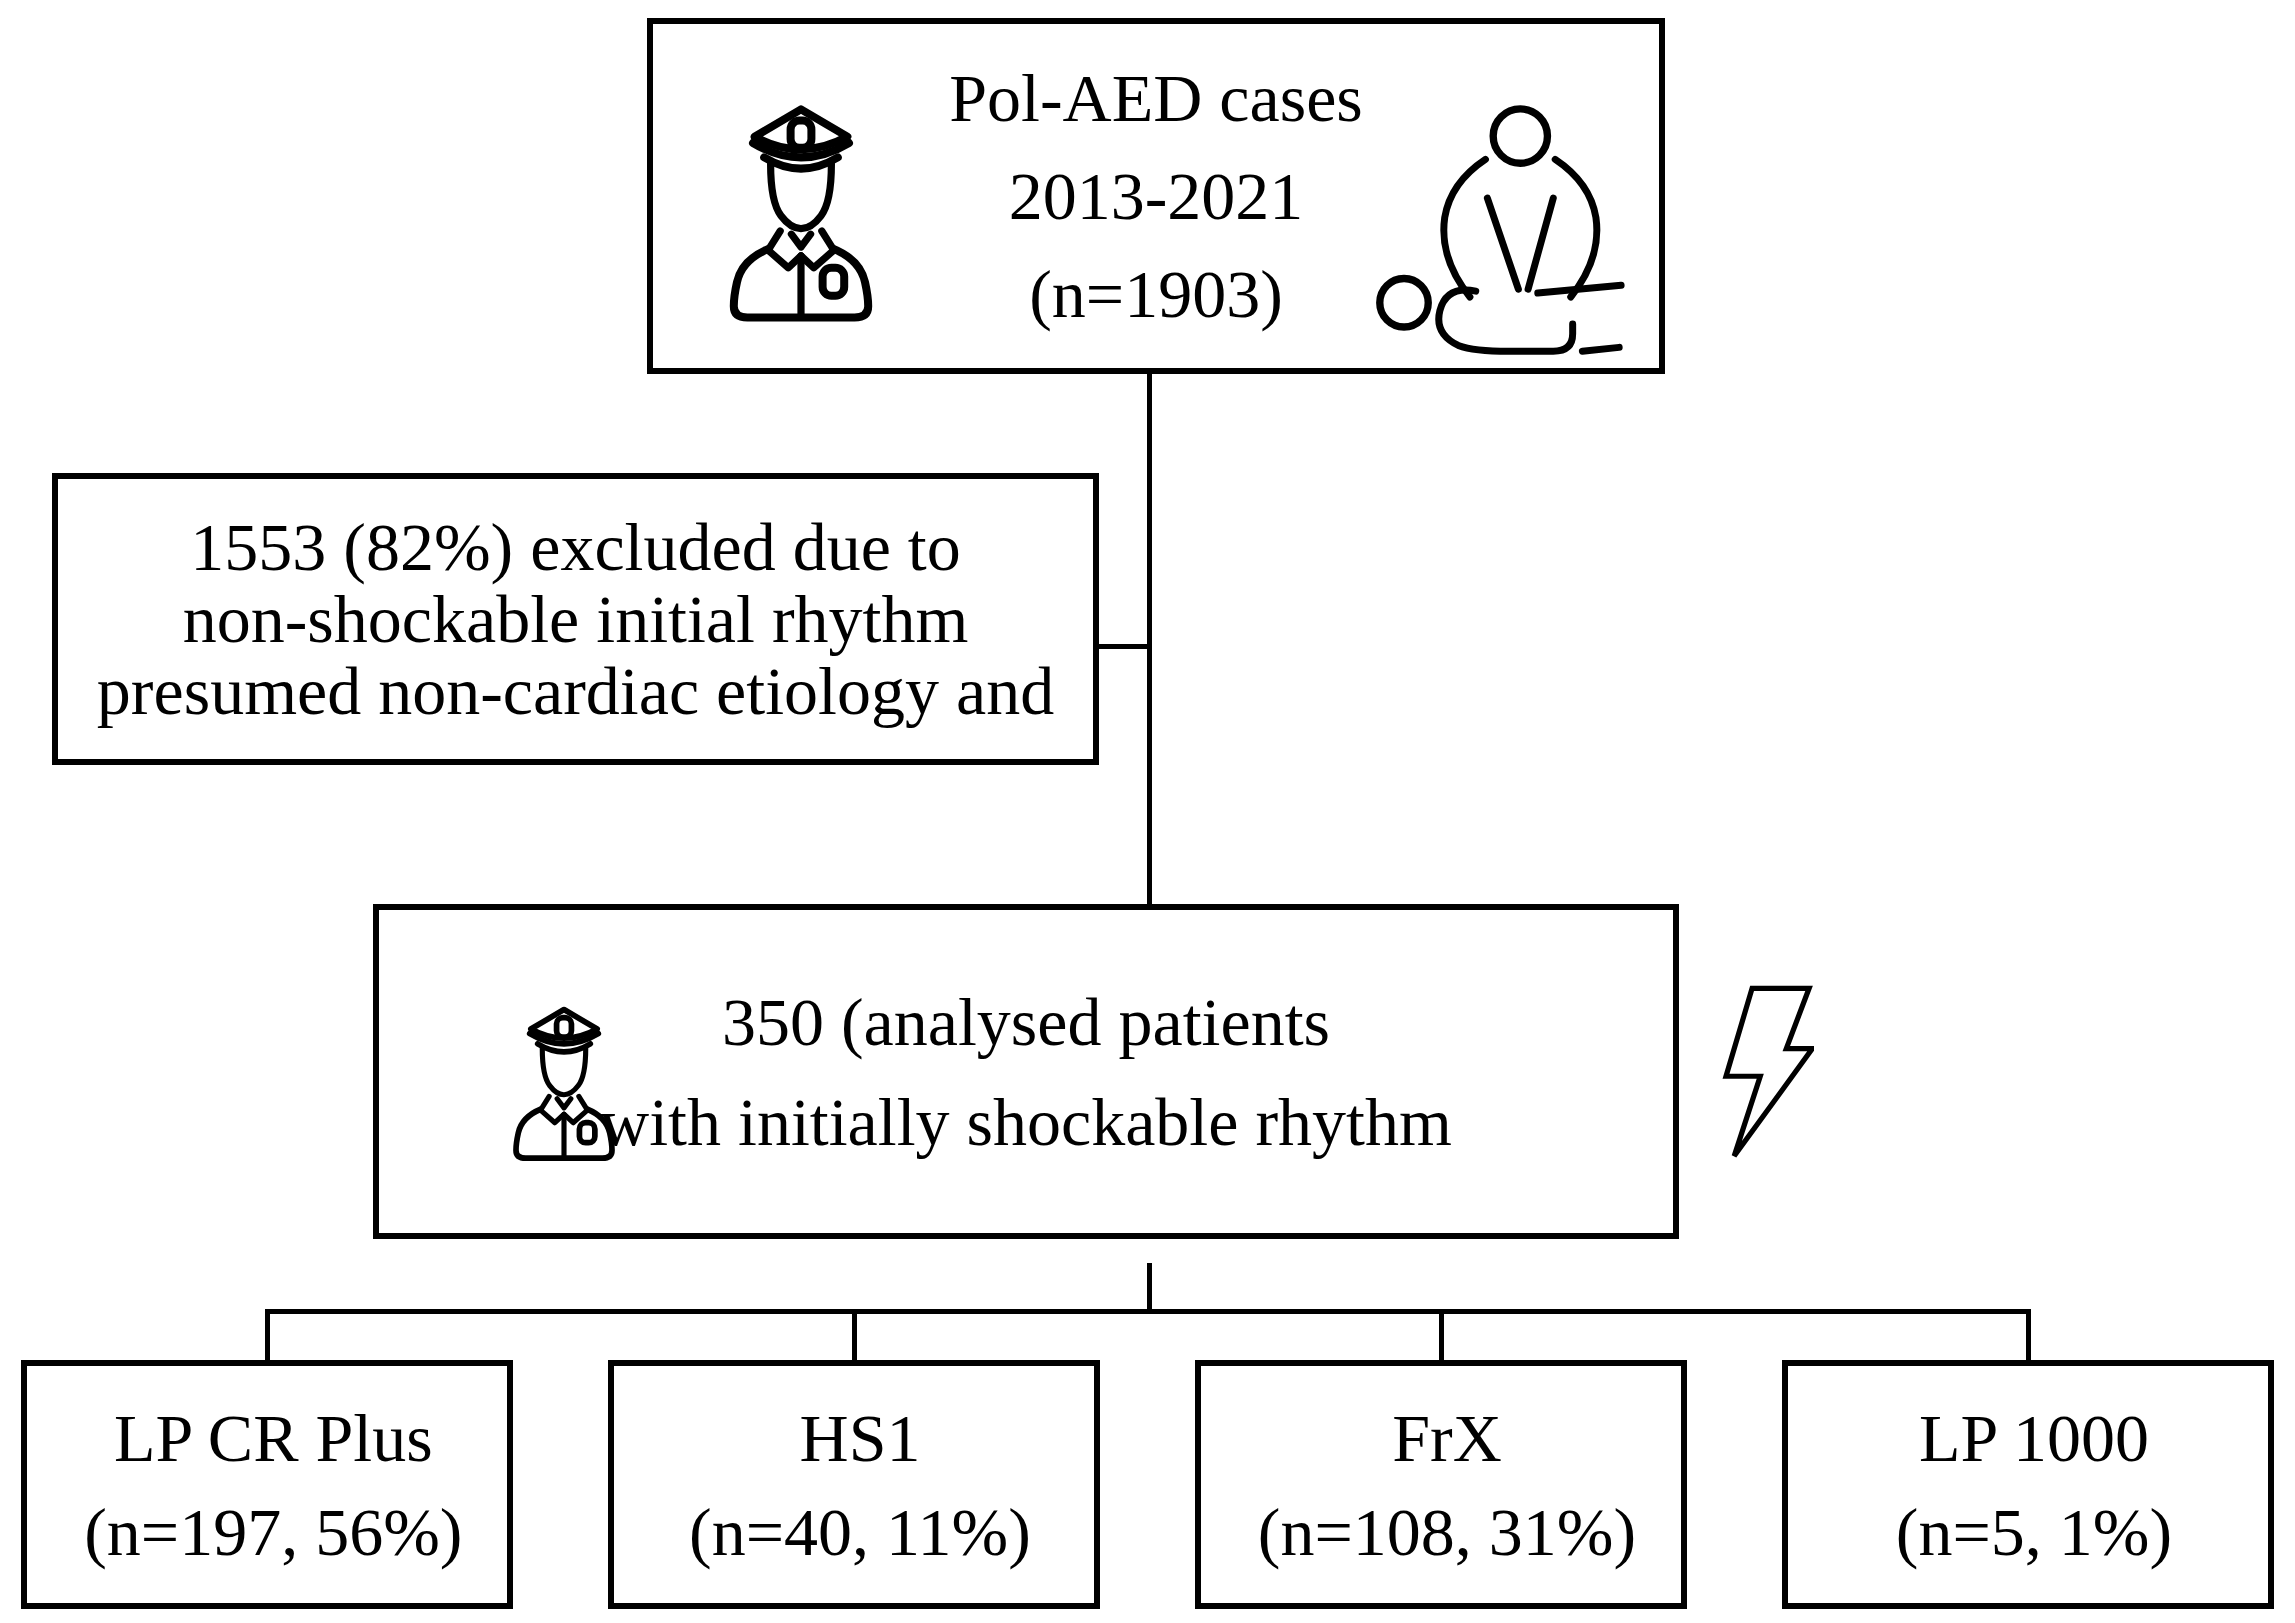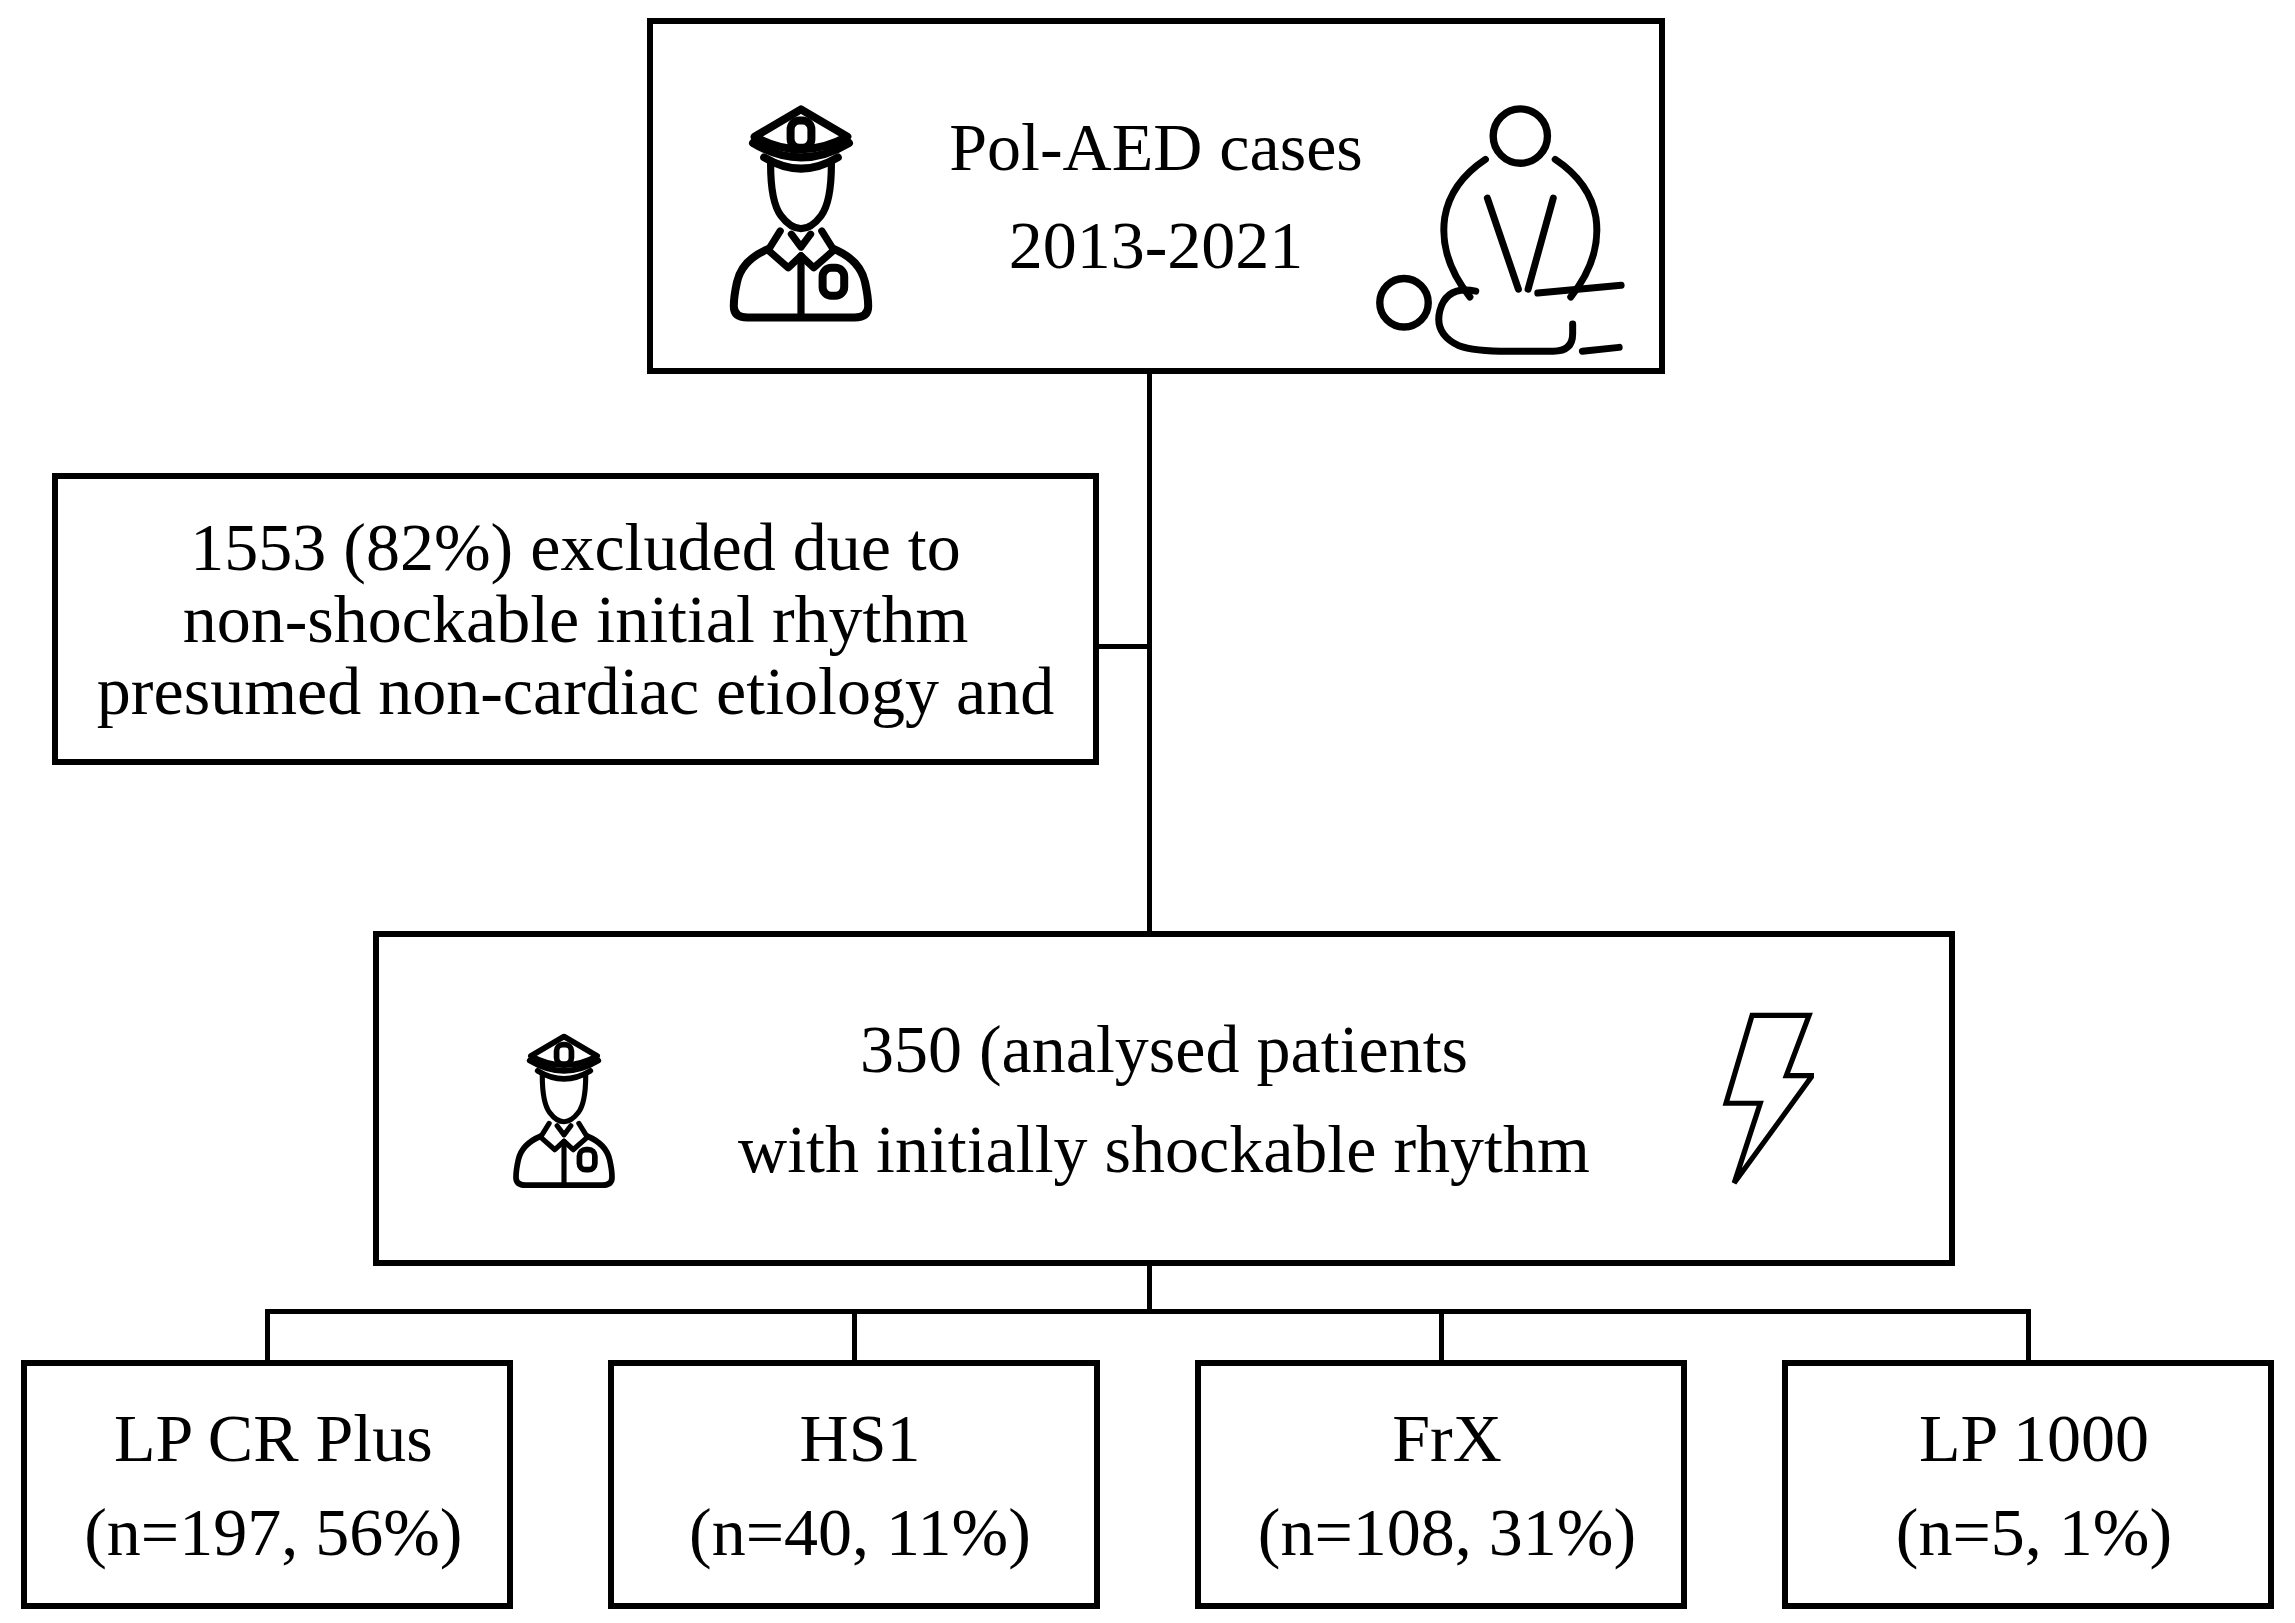--- a/index.html
+++ b/index.html
@@ -24,21 +24,21 @@
   .tline{white-space:nowrap;}
   .line{position:absolute;background:#000000;}
   .icon{position:absolute;}
   
   #top-box{left:647px;top:18px;width:1018px;height:356px;line-height:98px;}
   #top-police{left:68px;top:74px;width:160px;height:234px;}
   #top-cpr{left:720px;top:68px;width:252px;height:282px;}
   
   #exclusion-box{left:52px;top:473px;width:1047px;height:292px;line-height:72px;}
   
-  #analysed-box{left:373px;top:931px;width:1582px;height:335px;line-height:100px;}
+  #analysed-box{left:373px;top:904px;width:1306px;height:335px;line-height:100px;}
   #mid-police{left:127px;top:95px;width:116px;height:160px;}
   #mid-bolt{left:1334px;top:68px;width:101px;height:190px;}
   
   .device-box{top:1360px;width:492px;height:249px;line-height:94px;padding-left:12px;}
   #device-0{left:21.3px;}
   #device-1{left:608px;}
   #device-2{left:1195px;}
   #device-3{left:1782px;}
   
   #spine-top{left:1147px;top:370px;width:4.7px;height:563px;}
@@ -90,20 +90,21 @@
         <path d="M59 52 L75 99"></path>
         <path d="M93 52 L80 99"></path>
         <circle cx="16" cy="106" r="12.5" stroke-width="3.8"></circle>
         <path d="M53 100 Q38 97 34.5 110 Q31.5 122 44 128 Q52 131 70 131 L93 131 Q103 131 103 122 L103 117"></path>
         <path d="M85 101 L128 97"></path>
         <path d="M108 131 L127 129"></path>
       </svg>
     </div>
     <div class="tline">Pol-AED cases</div>
     <div class="tline">2013-2021</div>
+    <div class="tline">(n=1903)</div>
   </div>
 
   <div class="box" id="exclusion-box">
     <div class="tline">1553 (82%) excluded due to</div>
     <div class="tline">non-shockable initial rhythm</div>
     <div class="tline">presumed non-cardiac etiology and</div>
   </div>
 
   <div class="box" id="analysed-box">
     <div class="icon" id="mid-police">

